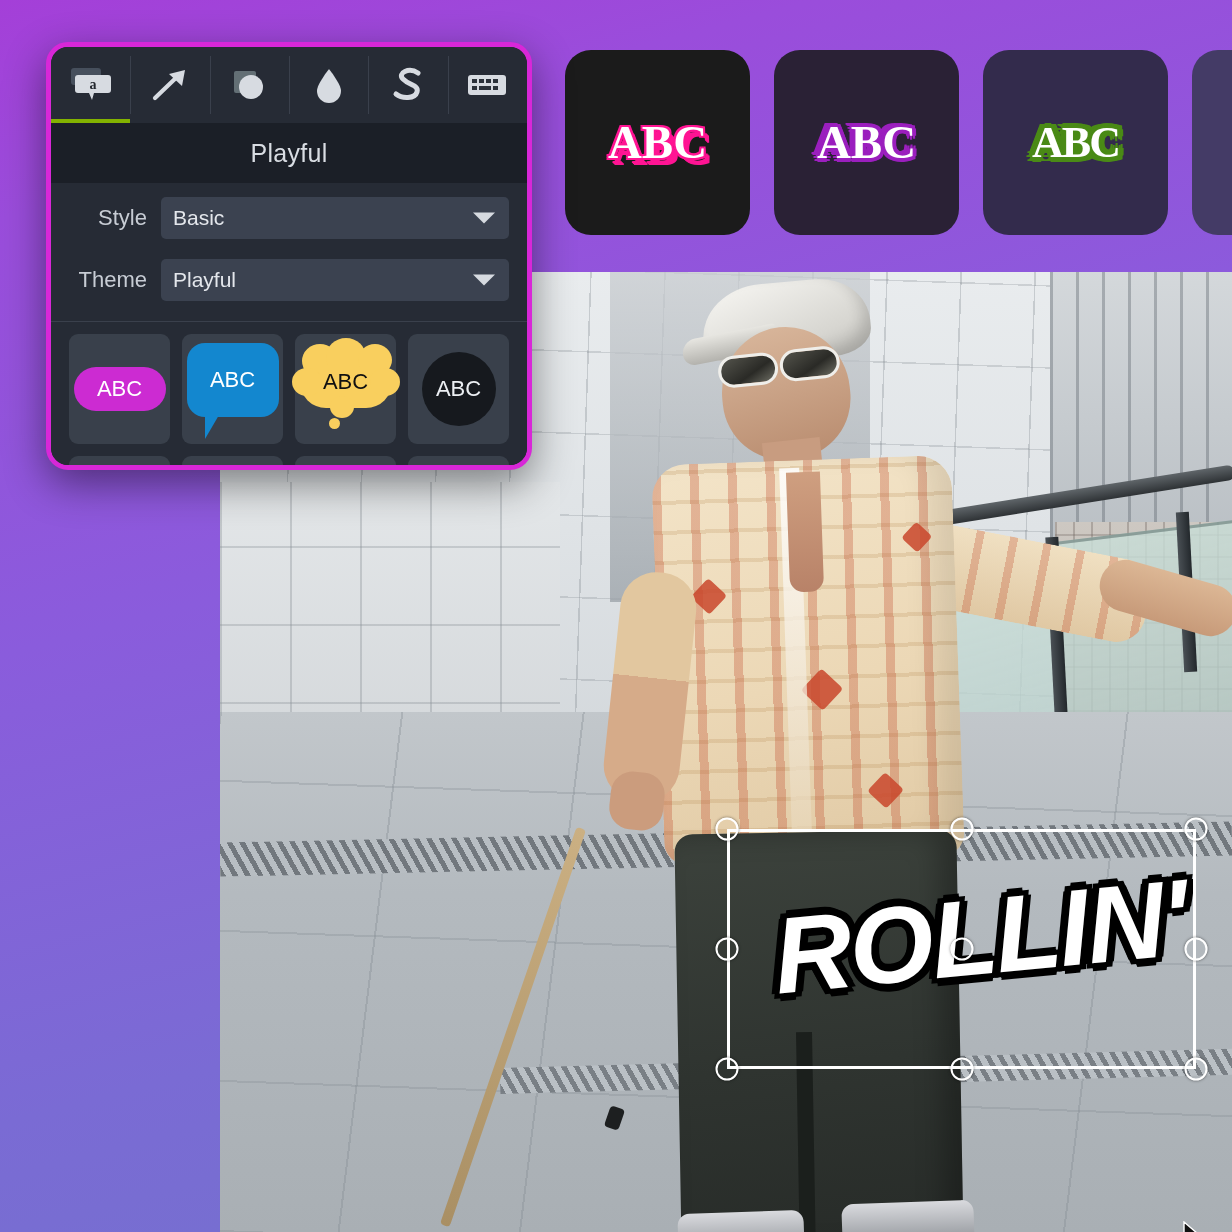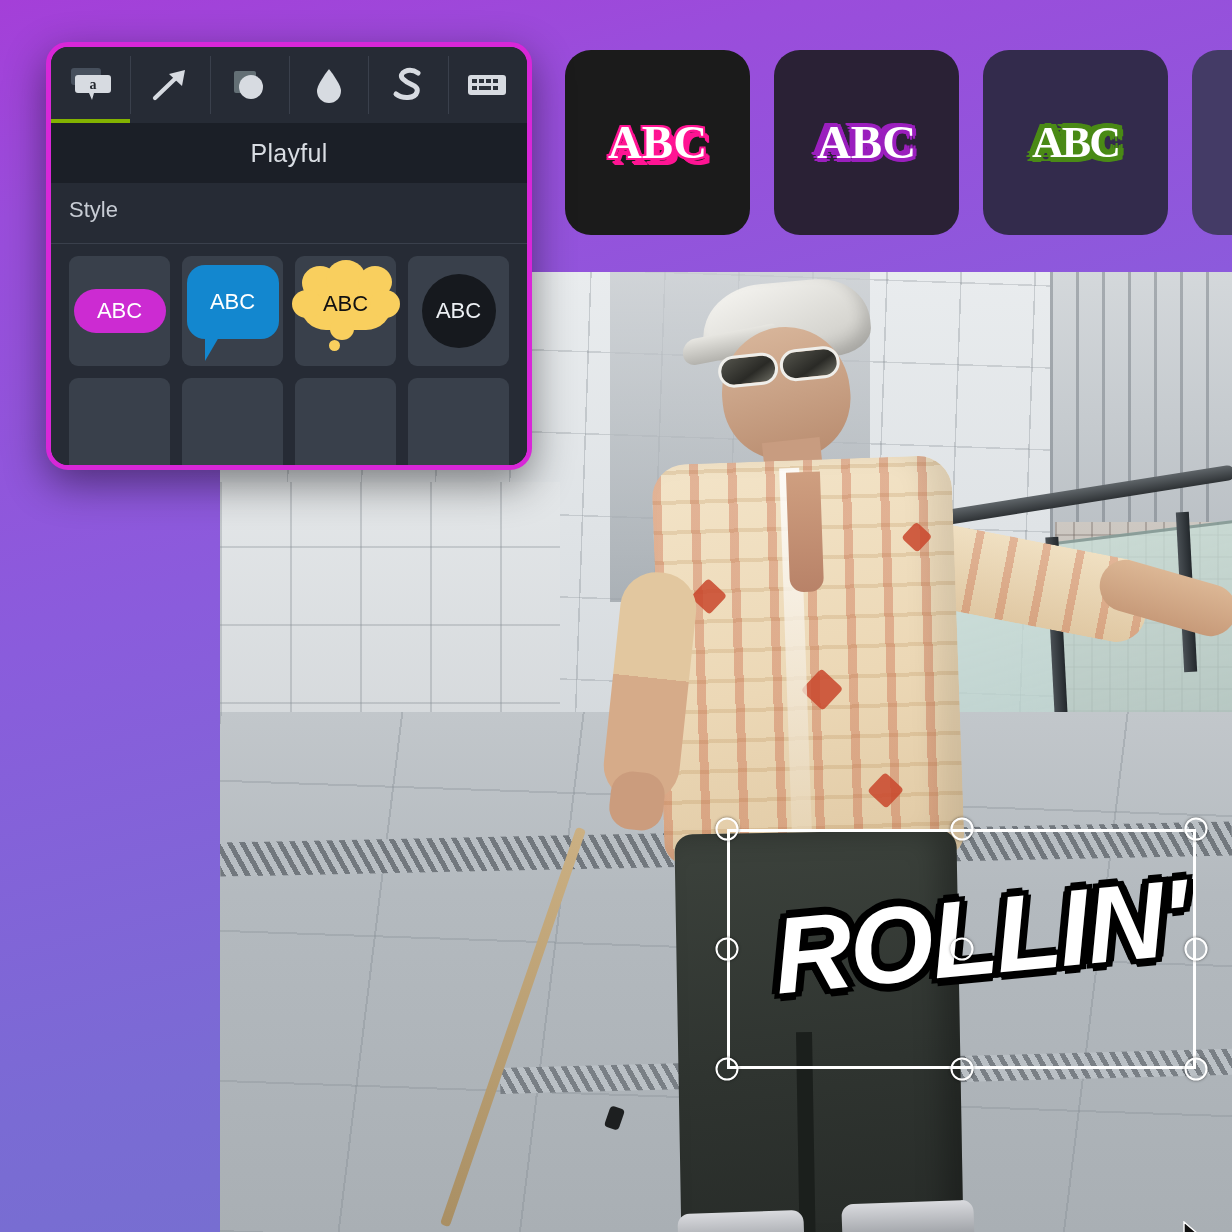--- a/index.html
+++ b/index.html
@@ -320,21 +320,21 @@
   }
   .tab svg{ display:block; }
   #panel-title{
     height:60px; background:#1b1f27; color:#d9dde3;
     display:flex; align-items:center; justify-content:center;
     font-size:25px; letter-spacing:.3px;
   }
   #panel-body{ background:#262b35; padding:14px 18px 0 18px; }
   .row{ display:flex; align-items:center; margin-bottom:20px; }
   .row .lbl{
-    width:92px; padding-right:14px;
+    width:92px; text-align:right; padding-right:14px;
     color:#c7ccd4; font-size:22px;
   }
   .sel{
     flex:1 1 auto; height:42px; background:#3b4250; border-radius:5px;
     display:flex; align-items:center; padding:0 12px;
     color:#e4e7ec; font-size:21px; position:relative; cursor:pointer;
   }
   .sel .caret{
     position:absolute; right:14px; top:50%; transform:translateY(-50%);
     width:0; height:0; border-left:11px solid transparent;
@@ -531,22 +531,33 @@
       </svg>
     </div>
   </div>
 
   <div id="panel-title">Playful</div>
 
   <div id="panel-body">
 
     <div class="row">
       <div class="lbl">Style</div>
-    </div>
-
+      <div class="sel">
+        <span>Basic</span>
+        <span class="caret"></span>
+      </div>
+    </div>
+
+    <div class="row">
+      <div class="lbl">Theme</div>
+      <div class="sel">
+        <span>Playful</span>
+        <span class="caret"></span>
+      </div>
+    </div>
 
     <div id="swatch-sep"></div>
 
     <div id="swatches">
 
       <div class="sw">
         <div class="sh-pill">
           <span class="bubble-label">ABC</span>
         </div>
       </div>

